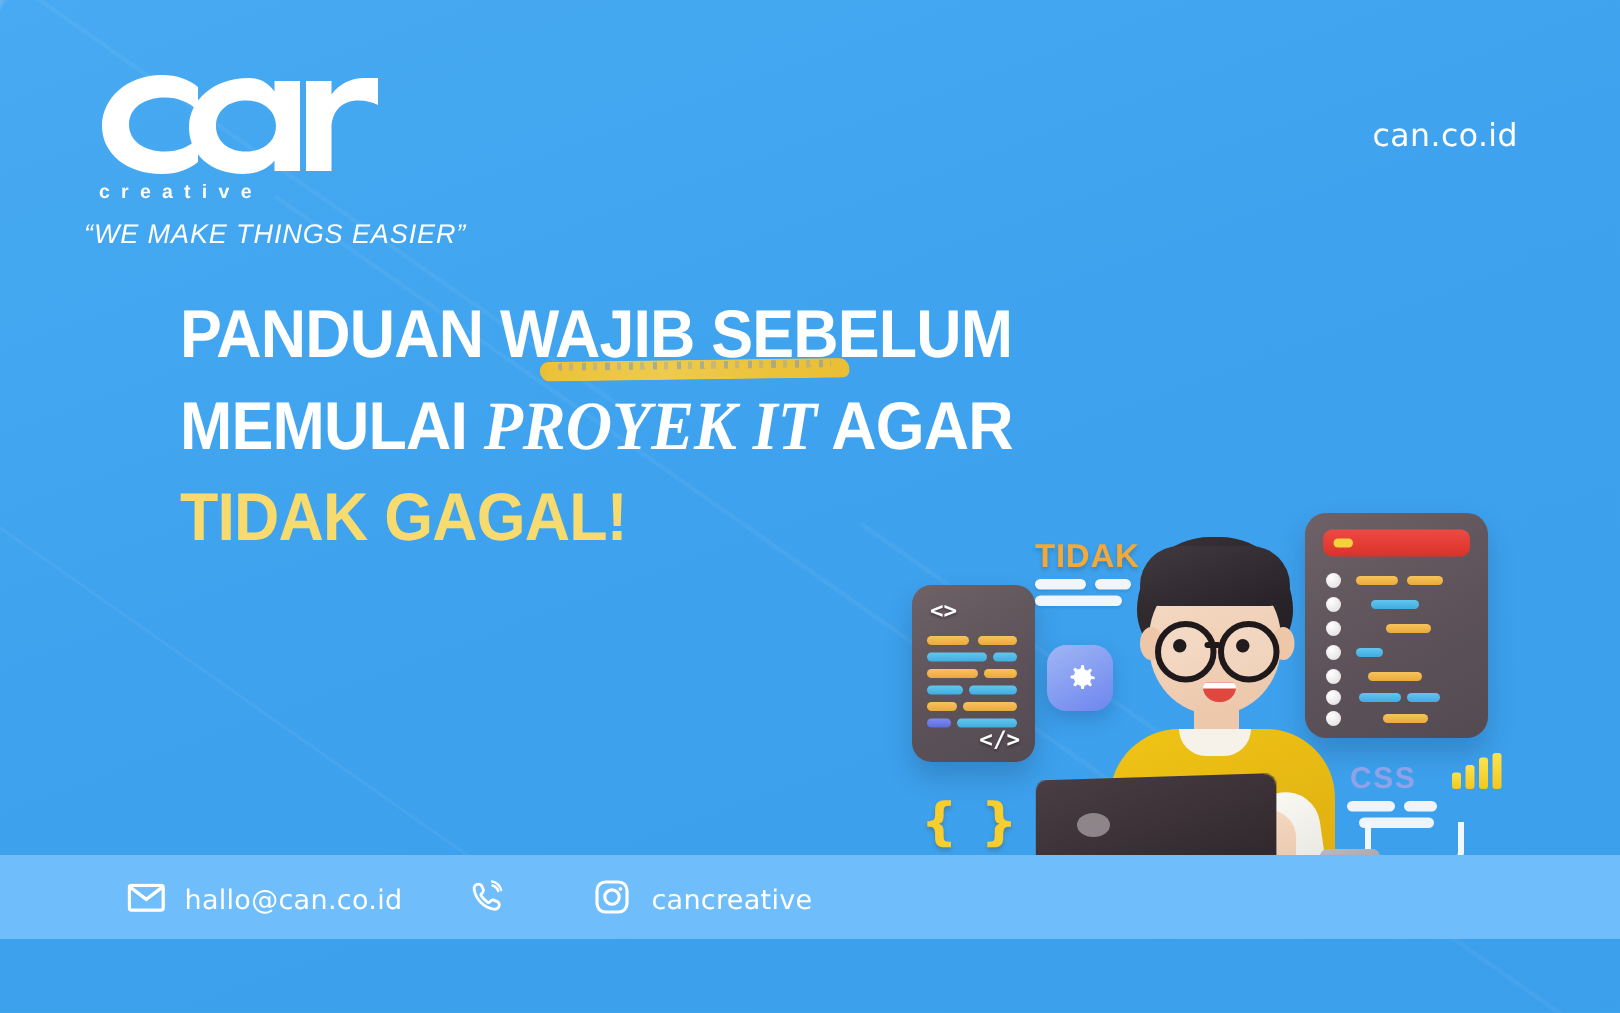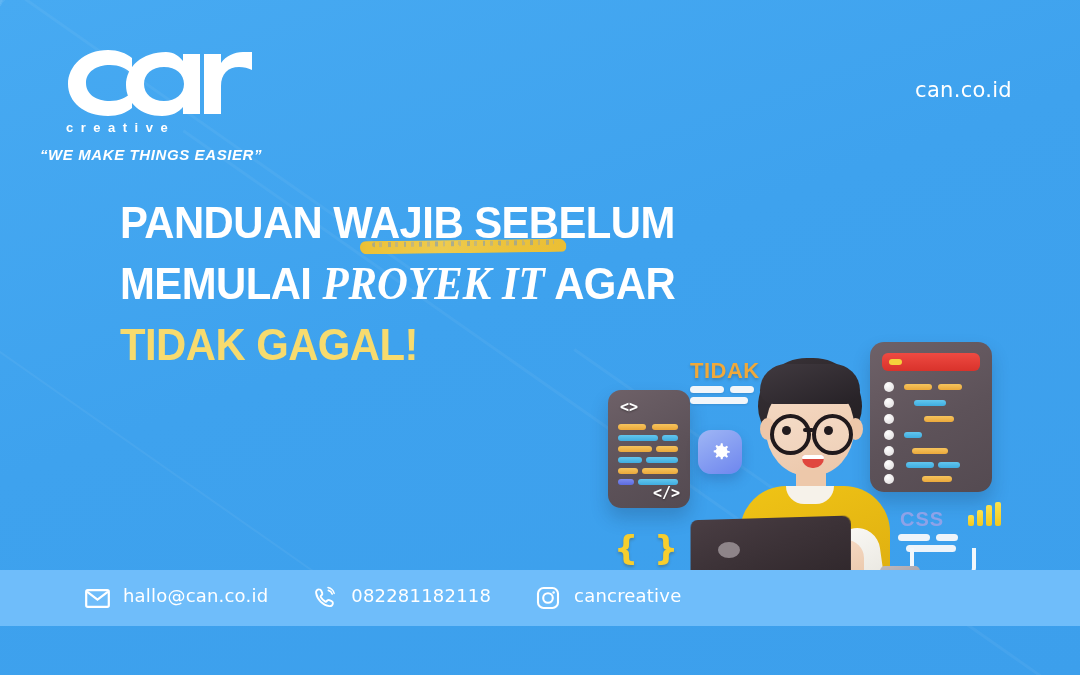--- a/index.html
+++ b/index.html
@@ -20,21 +20,21 @@
 
   
   .logo-block{position:absolute;left:40px;top:46px;width:260px;}
   .logo-mark{position:relative;height:72px;width:190px;margin-left:22px;}
   .logo-mark svg{display:block;}
   .logo-word{
     margin:2px 0 0 26px;color:#fff;font-size:13px;letter-spacing:7.5px;
     font-weight:700;font-family:Liberation Sans, sans-serif;
   }
   .logo-tagline{
-    margin:11px 0 0 0;color:#fff;font-size:15px;font-style:italic;font-weight:700;
+    margin:11px 0 0 16px;color:#fff;font-size:18px;font-style:italic;font-weight:400;
     letter-spacing:.6px;font-family:"Liberation Sans",sans-serif;white-space:nowrap;
   }
 
   
   .site-url{
     position:absolute;right:68px;top:78px;color:#fff;font-size:21px;
     font-family:"DejaVu Sans",sans-serif;letter-spacing:.3px;
   }
 
   
@@ -152,21 +152,21 @@
   .mug{position:absolute;left:300px;top:236px;width:40px;height:36px;border-radius:5px 5px 12px 12px;
        background:linear-gradient(160deg,#BCB8BE,#928D95);}
   .mug-h{position:absolute;left:336px;top:244px;width:18px;height:19px;border:5px solid #A9A4AB;
          border-left:none;border-radius:0 11px 11px 0;}
   .desk{position:absolute;left:60px;top:264px;width:320px;height:14px;border-radius:3px;
         background:linear-gradient(180deg,#FAF8F6,#DCD8D6);}
 
   
   .footer{position:absolute;left:0;top:570px;width:1080px;height:56px;background:#6FBDFA;}
   .finner{position:absolute;left:84px;top:0;height:56px;display:flex;align-items:center;gap:0;}
-  .fitem{display:flex;align-items:flex-start;color:#fff;font-size:18px;
+  .fitem{display:flex;align-items:flex-end;color:#fff;font-size:18px;
          font-family:"DejaVu Sans",sans-serif;letter-spacing:.2px;}
   .fitem + .fitem{margin-left:44px;}
   .fitem .ic{width:26px;height:26px;margin-right:13px;display:flex;align-items:center;justify-content:center;}
 </style>
 </head>
 <body>
 
 <div class="canvas">
 
   <div class="streak" style="left:-60px;top:120px;width:520px;height:3px;"></div>
@@ -307,21 +307,20 @@
         <span>hallo@can.co.id</span>
       </div>
       <div class="fitem">
         <span class="ic">
           <svg width="24" height="24" viewBox="0 0 24 24" aria-hidden="true">
             <path d="M6.2 3.4c1 0 1.6.4 2 1.3l1 2.3c.3.8.2 1.4-.4 2l-1 1c-.3.3-.3.6-.1 1a13 13 0 0 0 4.6 4.6c.4.2.7.2 1-.1l1-1c.6-.6 1.2-.7 2-.4l2.3 1c.9.4 1.3 1 1.3 2 0 1.9-1.6 3.3-3.6 3-6.6-1-12.2-6.6-13.2-13.2-.3-2 1.1-3.6 3.1-3.5Z" fill="none" stroke="#fff" stroke-width="1.9" stroke-linejoin="round"></path>
             <path d="M15.4 4.4a5.6 5.6 0 0 1 3.8 3.6" fill="none" stroke="#fff" stroke-width="1.7" stroke-linecap="round"></path>
             <path d="M15 1.6a8.6 8.6 0 0 1 6.2 5.8" fill="none" stroke="#fff" stroke-width="1.5" stroke-linecap="round"></path>
           </svg>
         </span>
-        <span>082281182118</span>
       </div>
       <div class="fitem">
         <span class="ic">
           <svg width="24" height="24" viewBox="0 0 24 24" aria-hidden="true">
             <rect x="2" y="2" width="20" height="20" rx="5.6" fill="none" stroke="#fff" stroke-width="2.1"></rect>
             <circle cx="12" cy="12" r="4.8" fill="none" stroke="#fff" stroke-width="2.1"></circle>
             <circle cx="17.6" cy="6.5" r="1.25" fill="#fff"></circle>
           </svg>
         </span>
         <span>cancreative</span>

